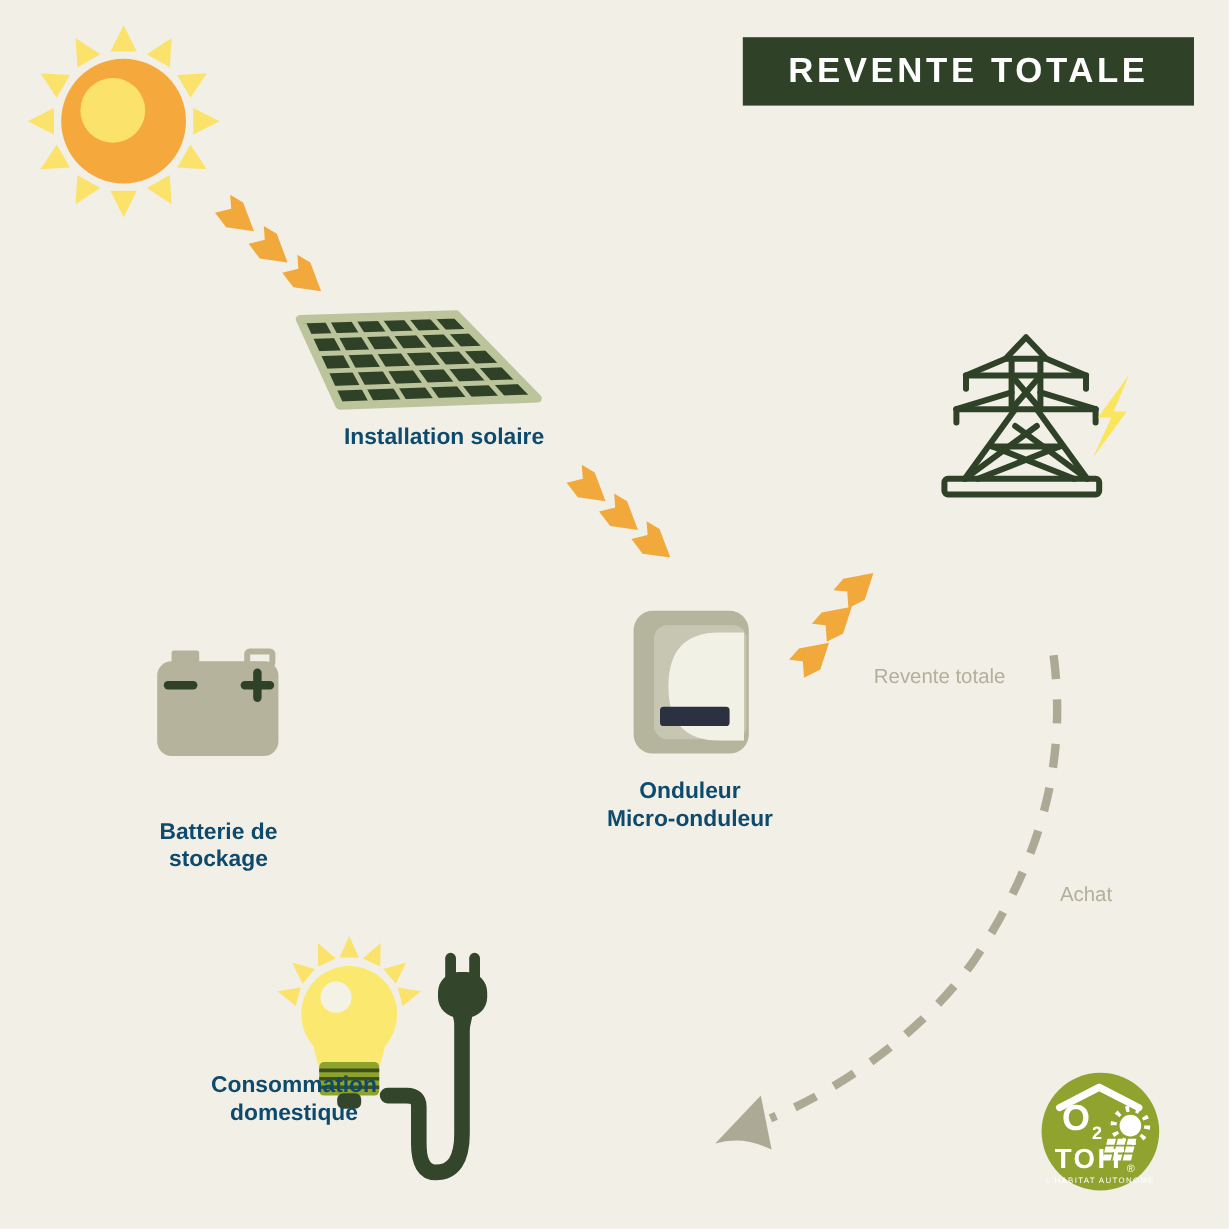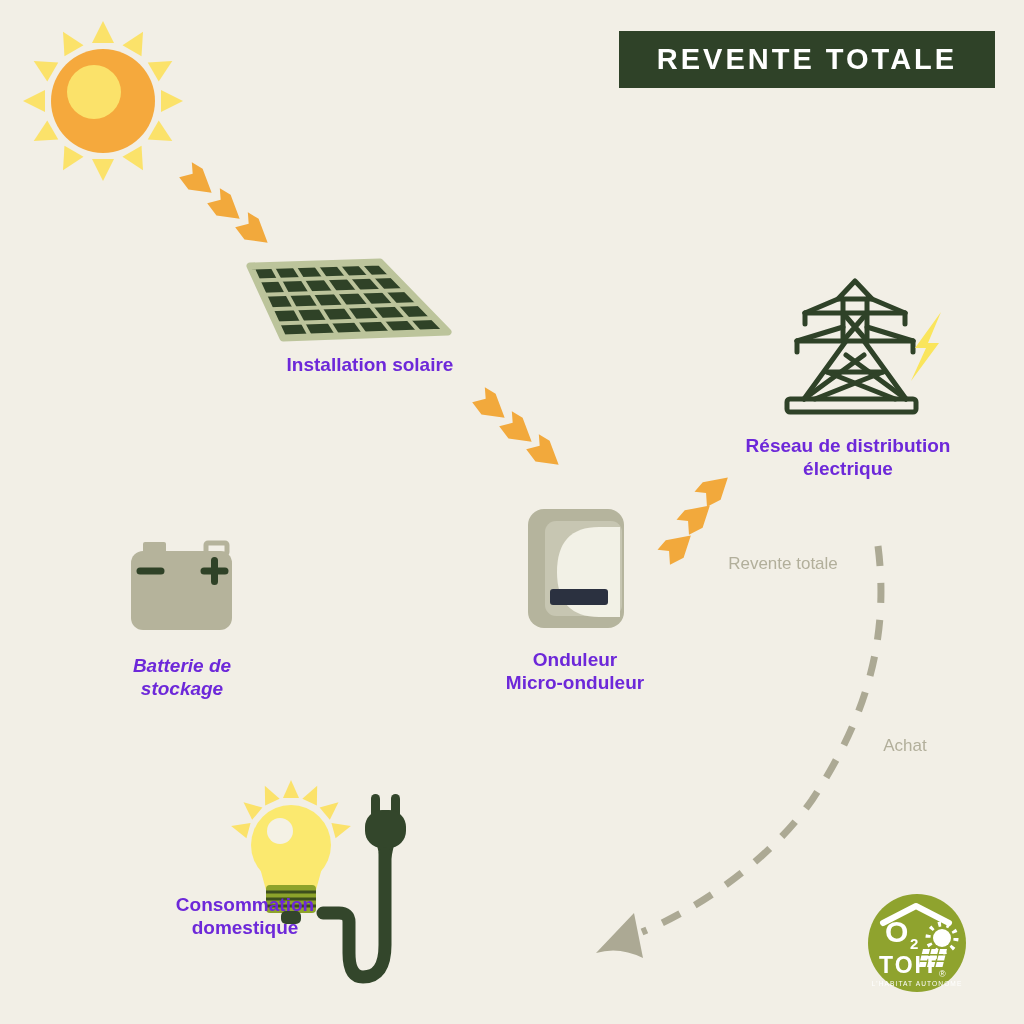--- a/index.html
+++ b/index.html
@@ -5,21 +5,21 @@
   html,body{margin:0;padding:0;}
   body{font-family:"Liberation Sans", sans-serif;}
   .canvas{position:relative;width:1024px;height:1024px;background:#F2EFE6;overflow:hidden;}
   svg{position:absolute;left:0;top:0;}
   .banner{
     position:absolute;left:619px;top:31px;width:376px;height:57px;
     background:#2F4228;display:flex;align-items:center;justify-content:center;
   }
   .banner span{color:#FFFFFF;font-size:29px;font-weight:700;letter-spacing:3px;}
   .node-label{
-    position:absolute;text-align:center;font-weight:700;font-size:19px;line-height:23px;color:#6d28d9;
+    position:absolute;text-align:center;font-weight:700;font-size:19px;line-height:23px;color:#0c4a6e;
   }
   .flow-label{
     position:absolute;text-align:center;font-weight:500;font-size:17px;color:#B2AF9B;
   }
   .fill-orange{fill:#F2A93C;}
   .stroke-green{stroke:#2F4228;fill:none;stroke-width:5;stroke-linecap:round;stroke-linejoin:round;}
 </style>
 </head>
 <body>
 
@@ -181,26 +181,22 @@
   </svg>
 
   <div class="banner">
     <span>REVENTE TOTALE</span>
   </div>
 
   <div class="node-label" style="left:250px;top:353px;width:240px;">
     <span>Installation solaire</span>
   </div>
 
-  <div class="node-label" style="left:718px;top:434px;width:260px;">
-    <span>Réseau de distribution</span><br>
-    <span>électrique</span>
-  </div>
-
-  <div class="node-label" style="left:82px;top:654px;width:200px;font-style:italic;">
+
+  <div class="node-label" style="left:82px;top:682px;width:200px;">
     <span>Batterie de</span><br>
     <span>stockage</span>
   </div>
 
   <div class="node-label" style="left:465px;top:648px;width:220px;">
     <span>Onduleur</span><br>
     <span>Micro-onduleur</span>
   </div>
 
   <div class="node-label" style="left:135px;top:893px;width:220px;">

